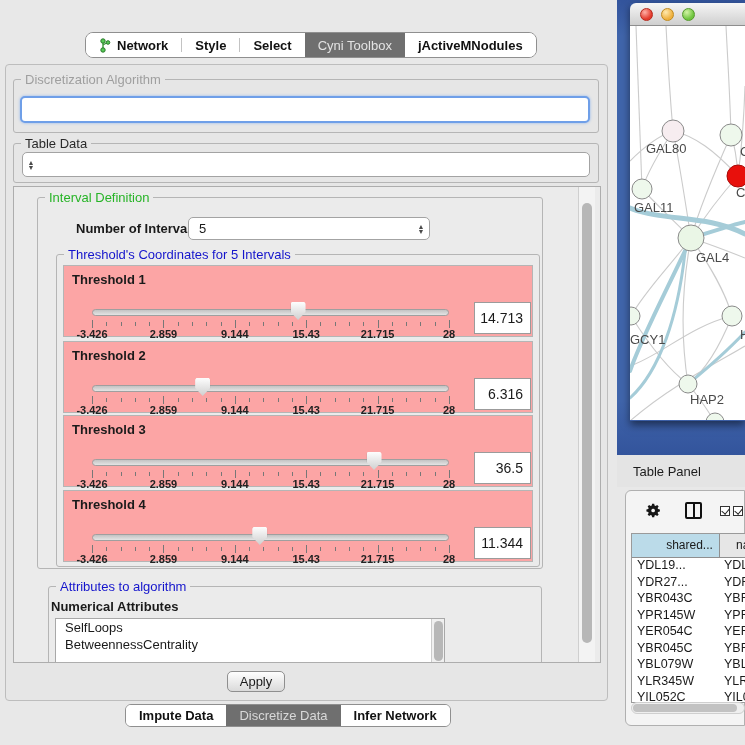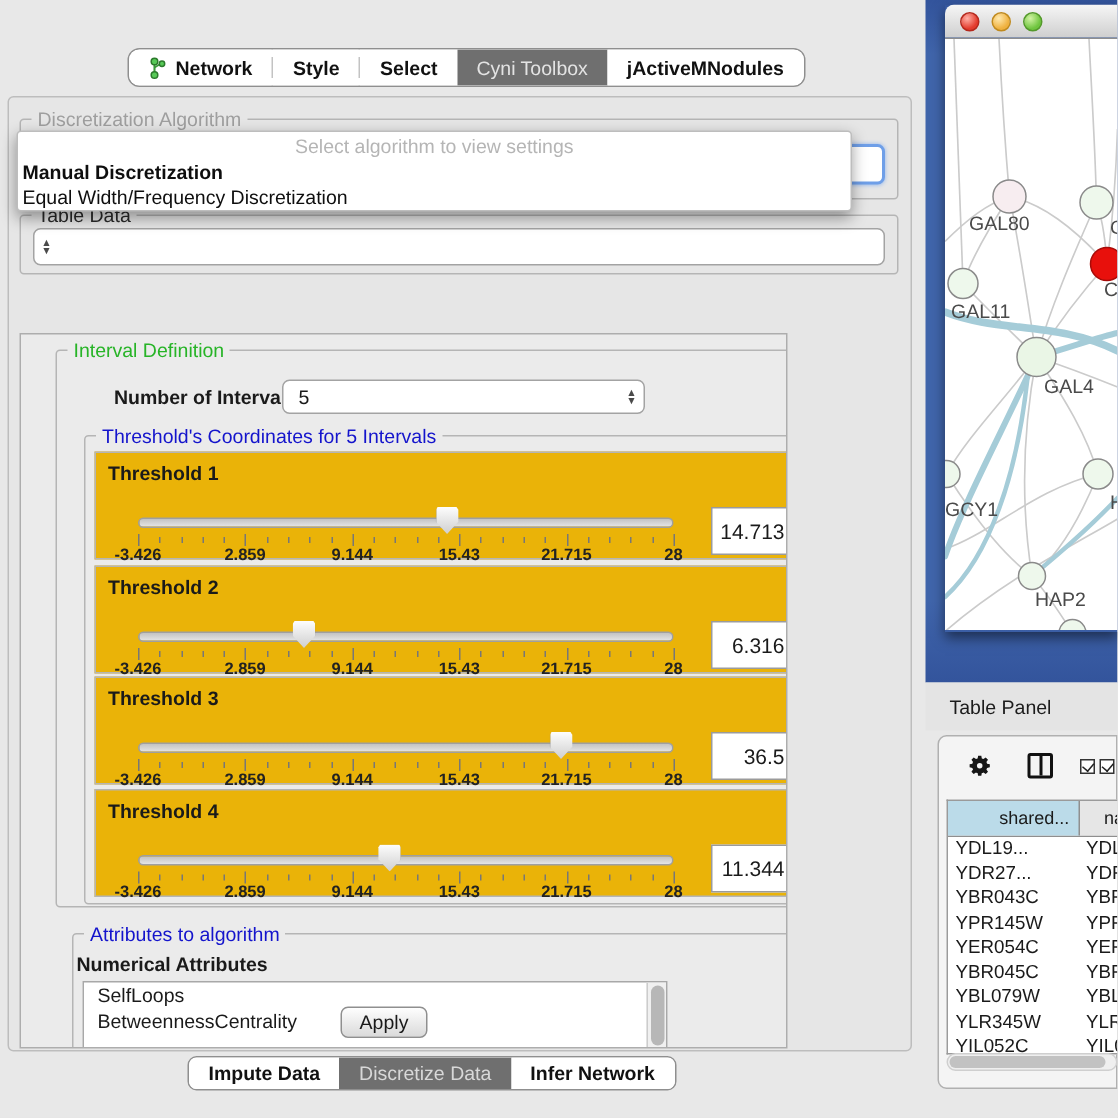--- a/index.html
+++ b/index.html
@@ -38,31 +38,31 @@
   .popup-opt { position:absolute; left:3px; font-size:13px; color:#0e0e0e; white-space:nowrap; }
   .popup-opt.first { top:19px; font-weight:bold; }
   .popup-opt.second { top:36px; }
 
   .tabledata-group { left:13px; top:143px; width:586px; height:40px; border-radius:3px; }
   .combo { background:#fff; border:1px solid #a3a3a3; border-radius:5px; font-size:13px; display:flex; align-items:center; }
   .combo .val { padding-left:10px; flex:1; white-space:nowrap; overflow:hidden; }
   .spinner { width:16px; display:flex; flex-direction:column; align-items:center; justify-content:center; color:#4a4a4a; font-size:7px; line-height:5px; }
   .tabledata-combo { left:22px; top:152px; width:568px; height:25px; }
 
-  .scroll-panel { left:13px; top:186px; width:512px; height:477px; background:#ebebeb; border:1px solid #adadad; overflow:hidden;margin-top:36px; }
+  .scroll-panel { left:13px; top:186px; width:588px; height:477px; background:#ebebeb; border:1px solid #adadad; overflow:hidden; }
   .v-scrollbar { position:absolute; left:564px; top:0; width:17px; height:475px; background:#f3f3f3; border-left:1px solid #cfcfcf; }
   .v-thumb { position:absolute; left:3px; top:16px; width:10px; height:440px; background:#b7b7b7; border-radius:6px; }
 
   .interval-group { left:23px; top:10px; width:506px; height:372px; background:#ebebeb; }
   .interval-group .group-title, .thr-group .group-title, .attr-group .group-title { background:#ebebeb; }
   .noi-label { left:38px; top:23px; font-size:13px; font-weight:bold; }
   .noi-combo { left:150px; top:19px; width:242px; height:23px; }
 
   .thr-group { left:18px; top:56px; width:484px; height:313px; }
-  .thr-panel { position:absolute; left:6px; width:470px; height:72px; background:#eab308; border:1px solid #b5b5b5; }
+  .thr-panel { position:absolute; left:6px; width:470px; height:72px; background:#fca5a5; border:1px solid #b5b5b5; }
   .t-label { position:absolute; left:8px; top:6px; font-size:13px; font-weight:bold; }
   .t-track { position:absolute; left:28px; top:43px; width:357px; height:7px; border:1px solid #9f9f9f; border-radius:4px; background:linear-gradient(#c3c3c3,#e4e4e4); }
   .t-handle { position:absolute; top:36px; width:15px; height:18px; background:linear-gradient(#fdfdfd,#cfcfcf); clip-path:polygon(8% 0,92% 0,100% 10%,100% 55%,50% 100%,0 55%,0 10%); filter:drop-shadow(0 0 1px #8a8a8a); }
   .t-ticks { position:absolute; left:28px; top:54px; width:357px; height:8px; }
   .tick { position:absolute; top:2px; width:1px; height:4px; background:#777; }
   .tick.major { top:0; height:8px; }
   .t-labels { position:absolute; left:28px; top:62px; width:357px; height:12px; }
   .t-lab { position:absolute; transform:translateX(-50%); font-size:11px; font-weight:bold; color:#222; white-space:nowrap; }
   .t-value { position:absolute; left:410px; top:36px; width:57px; height:32px; background:#fff; border:1px solid #9b9b9b; font-size:14px; text-align:right; line-height:30px; padding-right:7px; }
 
@@ -148,25 +148,20 @@
       </div>
     </div>
 
   <div class="abs main-panel"></div>
 
   <div class="abs group-box algo-group">
     <span class="group-title gt-gray">Discretization Algorithm</span>
   </div>
   <div class="abs hidden-combo"></div>
 
-  <div class="abs algo-popup">
-    <div class="popup-hint">Select algorithm to view settings</div>
-    <div class="popup-opt first">Manual Discretization</div>
-    <div class="popup-opt second">Equal Width/Frequency Discretization</div>
-  </div>
 
   <div class="abs group-box tabledata-group">
     <span class="group-title gt-dark">Table Data</span>
   </div>
   <div class="abs combo tabledata-combo">
     <span class="spinner">
         <span>▲</span>
         <span>▼</span>
       </span>
   </div>

